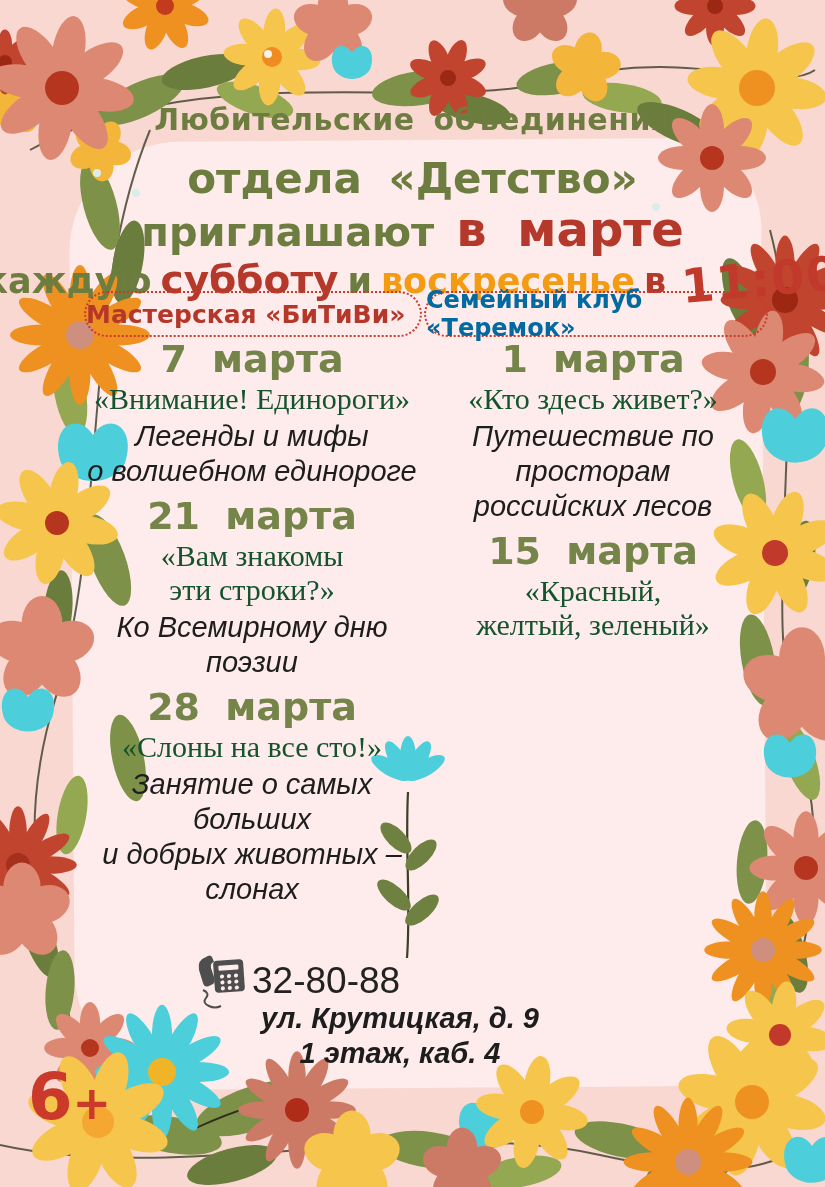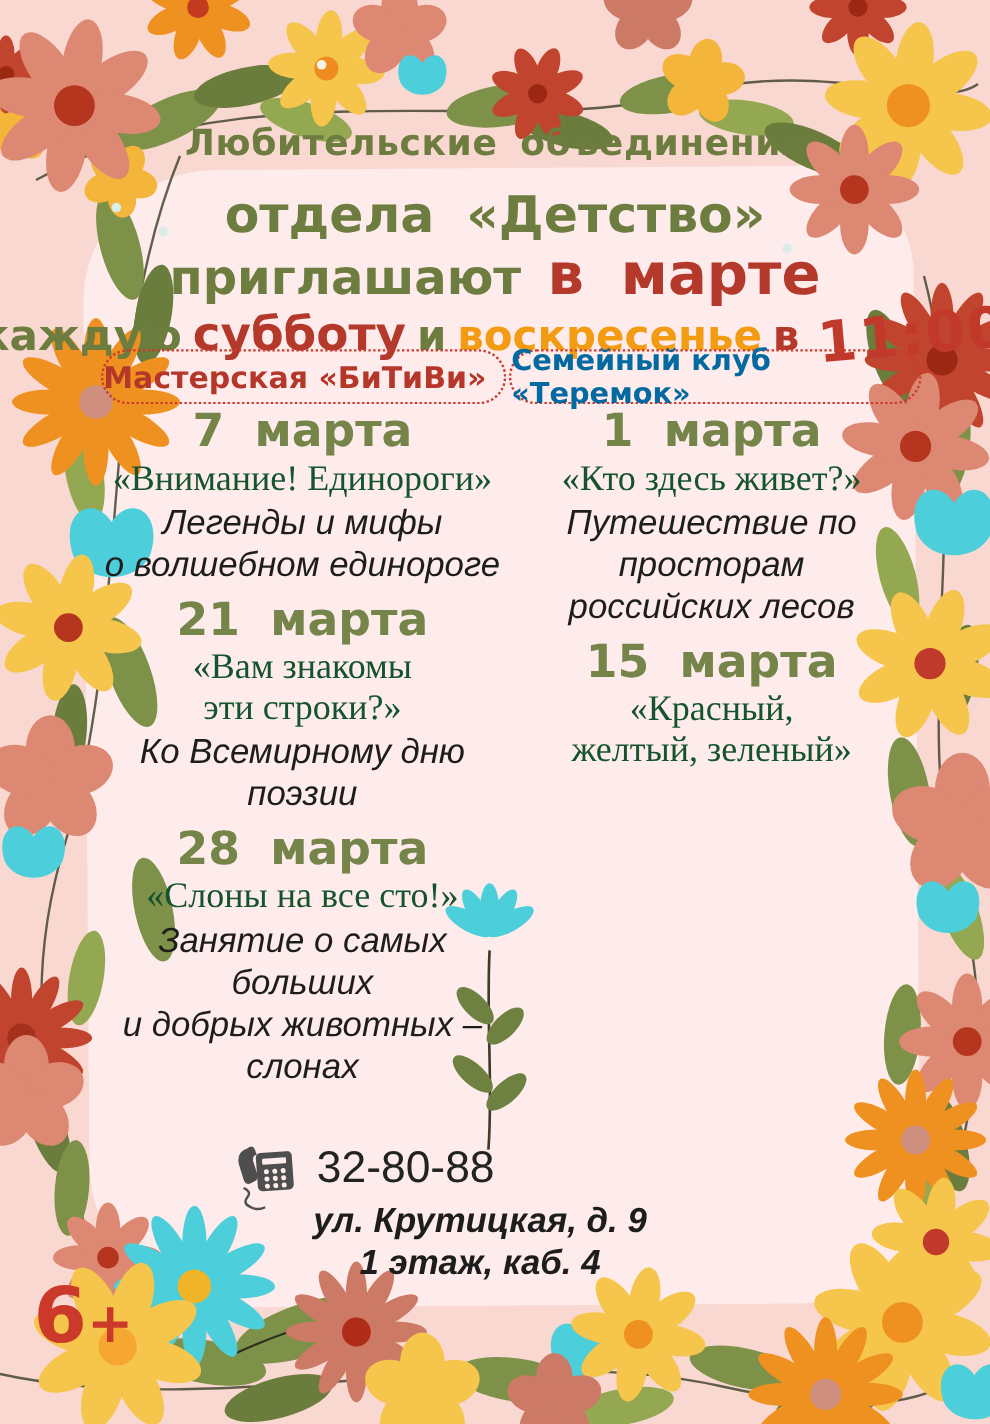--- a/index.html
+++ b/index.html
@@ -44,21 +44,21 @@
   .event{margin-bottom:8px;}
   .date{color:#758448;font-size:38px;font-weight:bold;line-height:1.05;word-spacing:12px;}
   .etitle{
     font-family:Liberation Serif, serif;font-size:30px;line-height:1.13;
     color:#14532d;white-space:pre-line;margin-top:2px;
   }
   .edesc{
     font-family:"Liberation Sans",sans-serif;font-style:italic;font-size:29px;
     line-height:1.21;color:#1d1d1d;white-space:pre-line;margin-top:3px;
   }
-  .phone-row{position:absolute;left:194px;top:952px;display:flex;align-items:flex-start;gap:16px;}
+  .phone-row{position:absolute;left:194px;top:952px;display:flex;align-items:center;gap:4px;}
   .phone-num{font-family:"Liberation Sans",sans-serif;font-size:37px;color:#222;}
   .addr{
     position:absolute;left:225px;width:350px;text-align:center;
     font-family:"Liberation Sans",sans-serif;font-style:italic;font-size:29px;color:#1d1d1d;font-weight:bold;
   }
   .addr1{top:1002px;}
   .addr2{top:1037px;}
   .age{position:absolute;left:28px;top:1060px;font-size:64px;font-weight:bold;color:#cb392a;z-index:4;}
   .age-plus{font-size:.72em;}
 </style>

